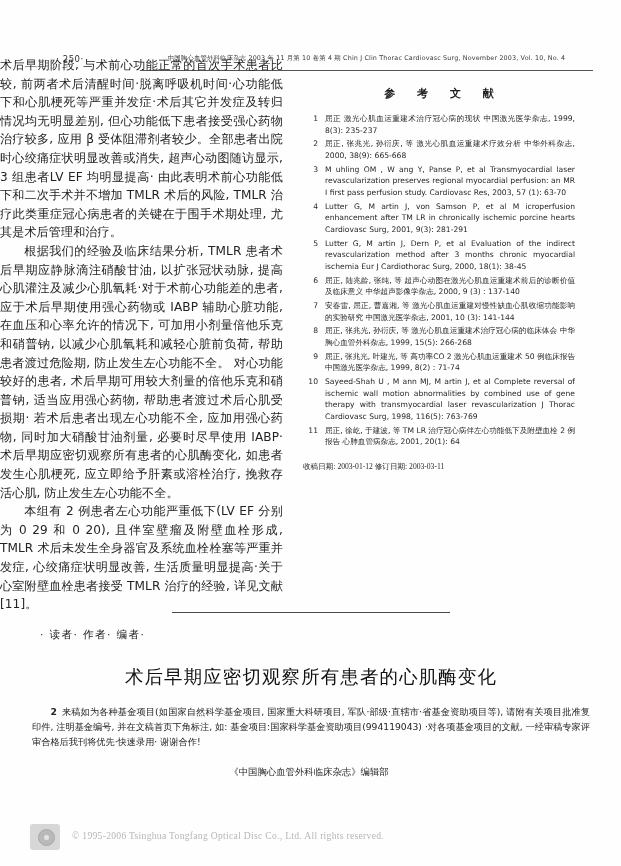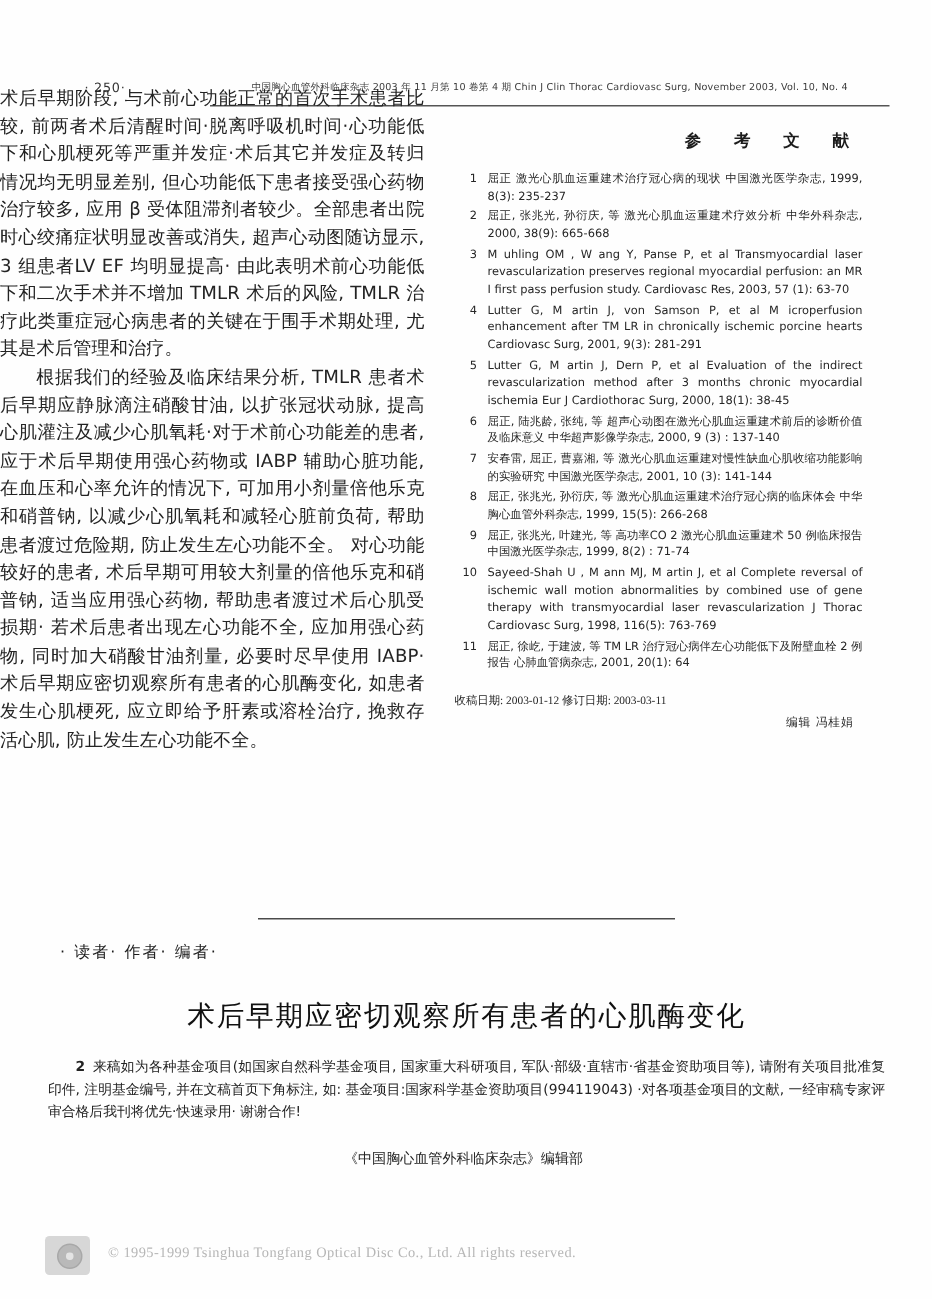--- a/index.html
+++ b/index.html
@@ -73,21 +73,21 @@
     text-align: justify;
     text-justify: inter-ideograph;
     margin: 0 0 0 0;
     letter-spacing: 0.1px;
   }
   .body-p.indent { text-indent: 2em; }
 
   
   .ref-title {
     font-size: 11px;
-    text-align: right;
+    text-align: center;
     letter-spacing: 9px;
     padding-left: 9px;
     margin: 30px 0 12px 0;
     color: #1c1c1c;
     font-weight: 600;
   }
   .ref-list {
     list-style: none;
     margin: 0;
     padding: 0;
@@ -232,20 +232,21 @@
   <div class="runhead">
     <div class="runhead-page">· 250·</div>
     <div class="runhead-title">中国胸心血管外科临床杂志 2003 年 11 月第 10 卷第 4 期   Chin J Clin Thorac Cardiovasc Surg, November 2003, Vol. 10, No. 4</div>
   </div>
 
   <div class="cols">
 
     <div class="col-left">
       <p class="body-p">术后早期阶段, 与术前心功能正常的首次手术患者比较, 前两者术后清醒时间·脱离呼吸机时间·心功能低下和心肌梗死等严重并发症·术后其它并发症及转归情况均无明显差别, 但心功能低下患者接受强心药物治疗较多, 应用 β 受体阻滞剂者较少。全部患者出院时心绞痛症状明显改善或消失, 超声心动图随访显示, 3 组患者LV EF 均明显提高· 由此表明术前心功能低下和二次手术并不增加 TMLR 术后的风险, TMLR 治疗此类重症冠心病患者的关键在于围手术期处理, 尤其是术后管理和治疗。</p>
       <p class="body-p indent">根据我们的经验及临床结果分析, TMLR 患者术后早期应静脉滴注硝酸甘油, 以扩张冠状动脉, 提高心肌灌注及减少心肌氧耗·对于术前心功能差的患者, 应于术后早期使用强心药物或 IABP 辅助心脏功能, 在血压和心率允许的情况下, 可加用小剂量倍他乐克和硝普钠, 以减少心肌氧耗和减轻心脏前负荷, 帮助患者渡过危险期, 防止发生左心功能不全。 对心功能较好的患者, 术后早期可用较大剂量的倍他乐克和硝普钠, 适当应用强心药物, 帮助患者渡过术后心肌受损期· 若术后患者出现左心功能不全, 应加用强心药物, 同时加大硝酸甘油剂量, 必要时尽早使用 IABP· 术后早期应密切观察所有患者的心肌酶变化, 如患者发生心肌梗死, 应立即给予肝素或溶栓治疗, 挽救存活心肌, 防止发生左心功能不全。</p>
+      <p class="body-p indent">本组有 2 例患者左心功能严重低下(LV EF 分别为 0 29 和 0 20), 且伴室壁瘤及附壁血栓形成, TMLR 术后未发生全身器官及系统血栓栓塞等严重并发症, 心绞痛症状明显改善, 生活质量明显提高·关于心室附壁血栓患者接受 TMLR 治疗的经验, 详见文献[11]。</p>
     </div>
 
     <div class="col-right">
       <div class="ref-title">参 考 文 献</div>
       <ol class="ref-list" id="ref-list">
           <li class="ref-item">
             <span class="ref-num">1</span>
             <span class="ref-text">屈正  激光心肌血运重建术治疗冠心病的现状  中国激光医学杂志, 1999, 8(3): 235-237</span>
           </li>
           <li class="ref-item">
@@ -283,36 +284,35 @@
           <li class="ref-item">
             <span class="ref-num">10</span>
             <span class="ref-text">Sayeed-Shah U , M ann MJ, M artin J, et al Complete reversal of ischemic wall motion abnormalities by combined use of gene therapy with transmyocardial laser revascularization J Thorac Cardiovasc Surg, 1998, 116(5): 763-769</span>
           </li>
           <li class="ref-item">
             <span class="ref-num">11</span>
             <span class="ref-text">屈正, 徐屹, 于建波, 等  TM LR 治疗冠心病伴左心功能低下及附壁血栓 2 例报告  心肺血管病杂志, 2001, 20(1): 64</span>
           </li>
         </ol>
       <div class="ref-dates">收稿日期: 2003-01-12    修订日期: 2003-03-11</div>
-      <div class="ref-editor">编辑    冯桂娟</div>
     </div>
 
   </div>
 
   <div class="divider"></div>
 
   <div class="notice">
     <div class="notice-kicker">· 读者· 作者· 编者·</div>
     <div class="notice-title">术后早期应密切观察所有患者的心肌酶变化</div>
     <div id="notice-items">
         <p class="notice-p"><span class="num">2</span><span>来稿如为各种基金项目(如国家自然科学基金项目, 国家重大科研项目, 军队·部级·直辖市·省基金资助项目等), 请附有关项目批准复印件, 注明基金编号, 并在文稿首页下角标注, 如: 基金项目:国家科学基金资助项目(994119043) ·对各项基金项目的文献, 一经审稿专家评审合格后我刊将优先·快速录用· 谢谢合作!</span></p>
       </div>
     <div class="notice-sign">《中国胸心血管外科临床杂志》编辑部</div>
   </div>
 
   <div class="footer">
     <div class="footer-logo">
       <div class="disc"></div>
     </div>
-    <div class="footer-copy">© 1995-1999 Tsinghua Tongfang Optical Disc Co., Ltd.   All rights reserved.</div>
+    <div class="footer-copy">© 1995-2006 Tsinghua Tongfang Optical Disc Co., Ltd.   All rights reserved.</div>
   </div>
 
 </div>
 
 </body></html>

